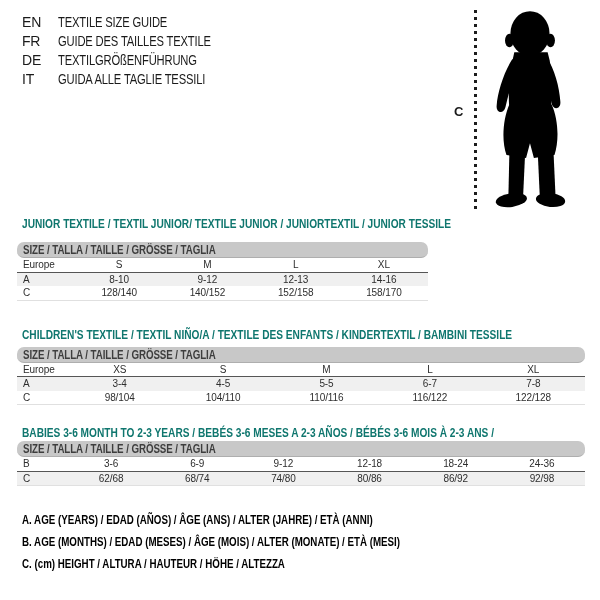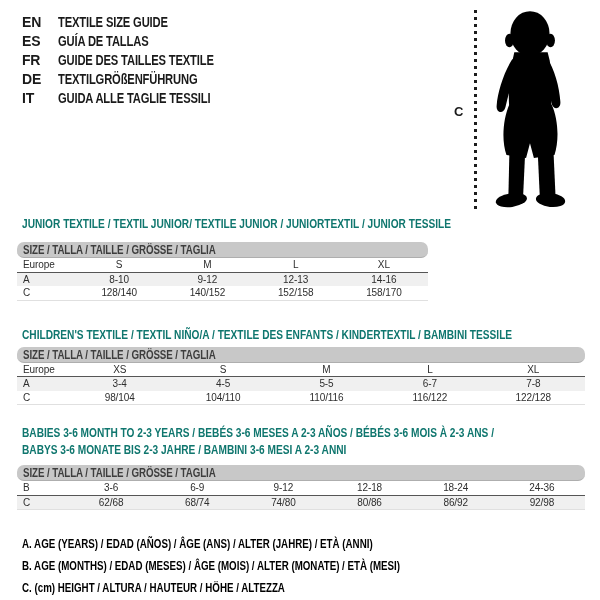--- a/index.html
+++ b/index.html
@@ -9,21 +9,21 @@
     background:#ffffff;
     font-family:"Liberation Sans", sans-serif;
     color:#1a1a1a;
     overflow:hidden;
   }
   .cn { display:inline-block; transform:scaleX(0.80); transform-origin:0 50%; white-space:nowrap; }
   .cn78 { display:inline-block; transform:scaleX(0.78); transform-origin:0 50%; white-space:nowrap; }
 
   
   .lang-block { position:absolute; left:22px; top:13px; }
-  .lang-row { display:flex; height:19px; line-height:19px; font-size:14px; font-weight:bold; letter-spacing:-0.2px; }
+  .lang-row { display:flex; height:19px; line-height:19px; font-size:14px; font-weight:normal; letter-spacing:-0.2px; }
   .lang-code { width:36px; flex:0 0 36px; }
 
   
   .figure-area { position:absolute; left:448px; top:8px; width:140px; height:208px; }
   .measure-line {
     position:absolute; left:26px; top:2px; width:3px; height:200px;
     background:repeating-linear-gradient(to bottom, #1c1c1c 0 3px, transparent 3px 7px);
   }
   .measure-label { position:absolute; left:6px; top:96px; font-size:13px; font-weight:bold; }
   .silhouette { position:absolute; left:34px; top:0; width:94px; height:206px; }
@@ -55,24 +55,20 @@
   .footnotes { margin-top:26px; padding-left:5px; }
   .footnote-line { height:17px; line-height:17px; margin-bottom:5px; font-size:12.5px; font-weight:bold; color:#000000; }
 </style>
 </head>
 <body>
 
 <div class="lang-block">
   <div class="lang-row">
     <span class="lang-code">EN</span>
     <span class="cn">TEXTILE SIZE GUIDE</span>
-  </div>
-  <div class="lang-row">
-    <span class="lang-code">ES</span>
-    <span class="cn">GUÍA DE TALLAS</span>
   </div>
   <div class="lang-row">
     <span class="lang-code">FR</span>
     <span class="cn">GUIDE DES TAILLES TEXTILE</span>
   </div>
   <div class="lang-row">
     <span class="lang-code">DE</span>
     <span class="cn">TEXTILGRÖßENFÜHRUNG</span>
   </div>
   <div class="lang-row">
@@ -174,23 +170,20 @@
       <td>110/116</td>
       <td>116/122</td>
       <td>122/128</td>
     </tr>
   </tbody>
     </table>
 
   <div class="table-title mt-t3">
     <span class="cn78">BABIES 3-6 MONTH TO 2-3 YEARS / BEBÉS 3-6 MESES A 2-3 AÑOS / BÉBÉS 3-6 MOIS À 2-3 ANS /</span>
   </div>
-  <div class="table-title gap-med">
-    <span class="cn78">BABYS 3-6 MONATE BIS 2-3 JAHRE / BAMBINI 3-6 MESI A 2-3 ANNI</span>
-  </div>
   <div class="size-bar w-full">
     <span class="cn78">SIZE / TALLA / TAILLE / GRÖSSE / TAGLIA</span>
   </div>
   <table class="w-full">
     <colgroup>
         <col style="width:51px">
         <col span="6">
       </colgroup>
     <tbody>
         <tr class="rule-row">

